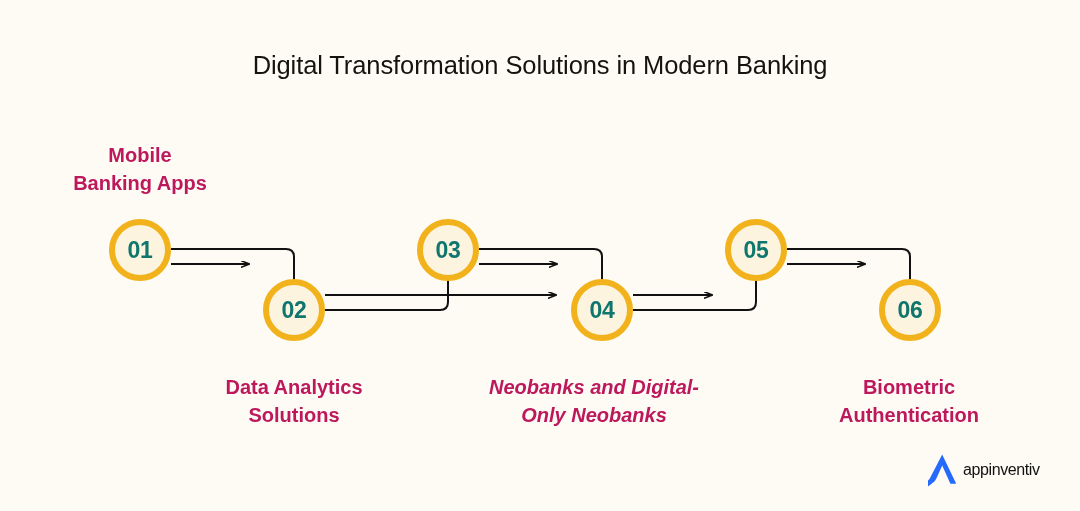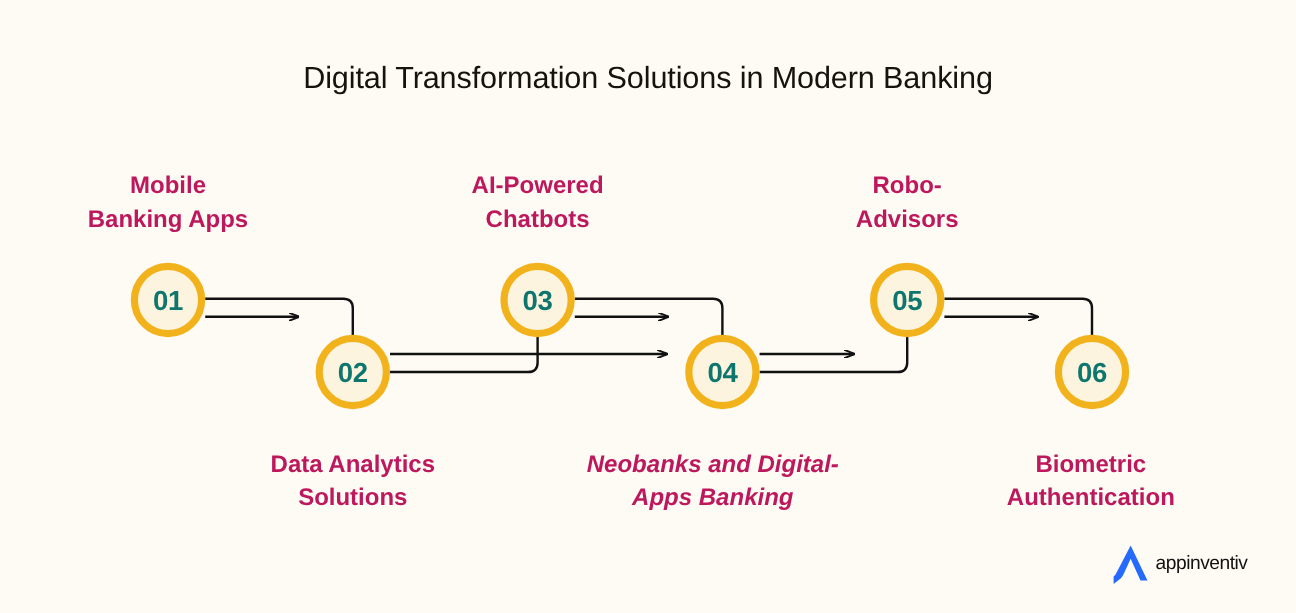--- a/index.html
+++ b/index.html
@@ -152,39 +152,31 @@
     <span class="step-number">02</span>
   </div>
   <div class="step-label" style="left:204px; top:373px; width:180px;">
     <div>Data Analytics</div>
     <div>Solutions</div>
   </div>
 
   <div class="step-node" style="left:417px; top:219px;">
     <span class="step-number">03</span>
   </div>
-  <div class="step-label" style="left:358px; top:141px; width:180px;">
-    <div>AI-Powered</div>
-    <div>Chatbots</div>
-  </div>
 
   <div class="step-node" style="left:571px; top:279px;">
     <span class="step-number">04</span>
   </div>
   <div class="step-label" style="left:474px; top:373px; width:240px;font-style:italic;">
     <div>Neobanks and Digital-</div>
-    <div>Apps Banking</div>
+    <div>Only Neobanks</div>
   </div>
 
   <div class="step-node" style="left:725px; top:219px;">
     <span class="step-number">05</span>
-  </div>
-  <div class="step-label" style="left:666px; top:141px; width:180px;">
-    <div>Robo-</div>
-    <div>Advisors</div>
   </div>
 
   <div class="step-node" style="left:879px; top:279px;text-align:right;">
     <span class="step-number">06</span>
   </div>
   <div class="step-label" style="left:819px; top:373px; width:180px;">
     <div>Biometric</div>
     <div>Authentication</div>
   </div>
 

